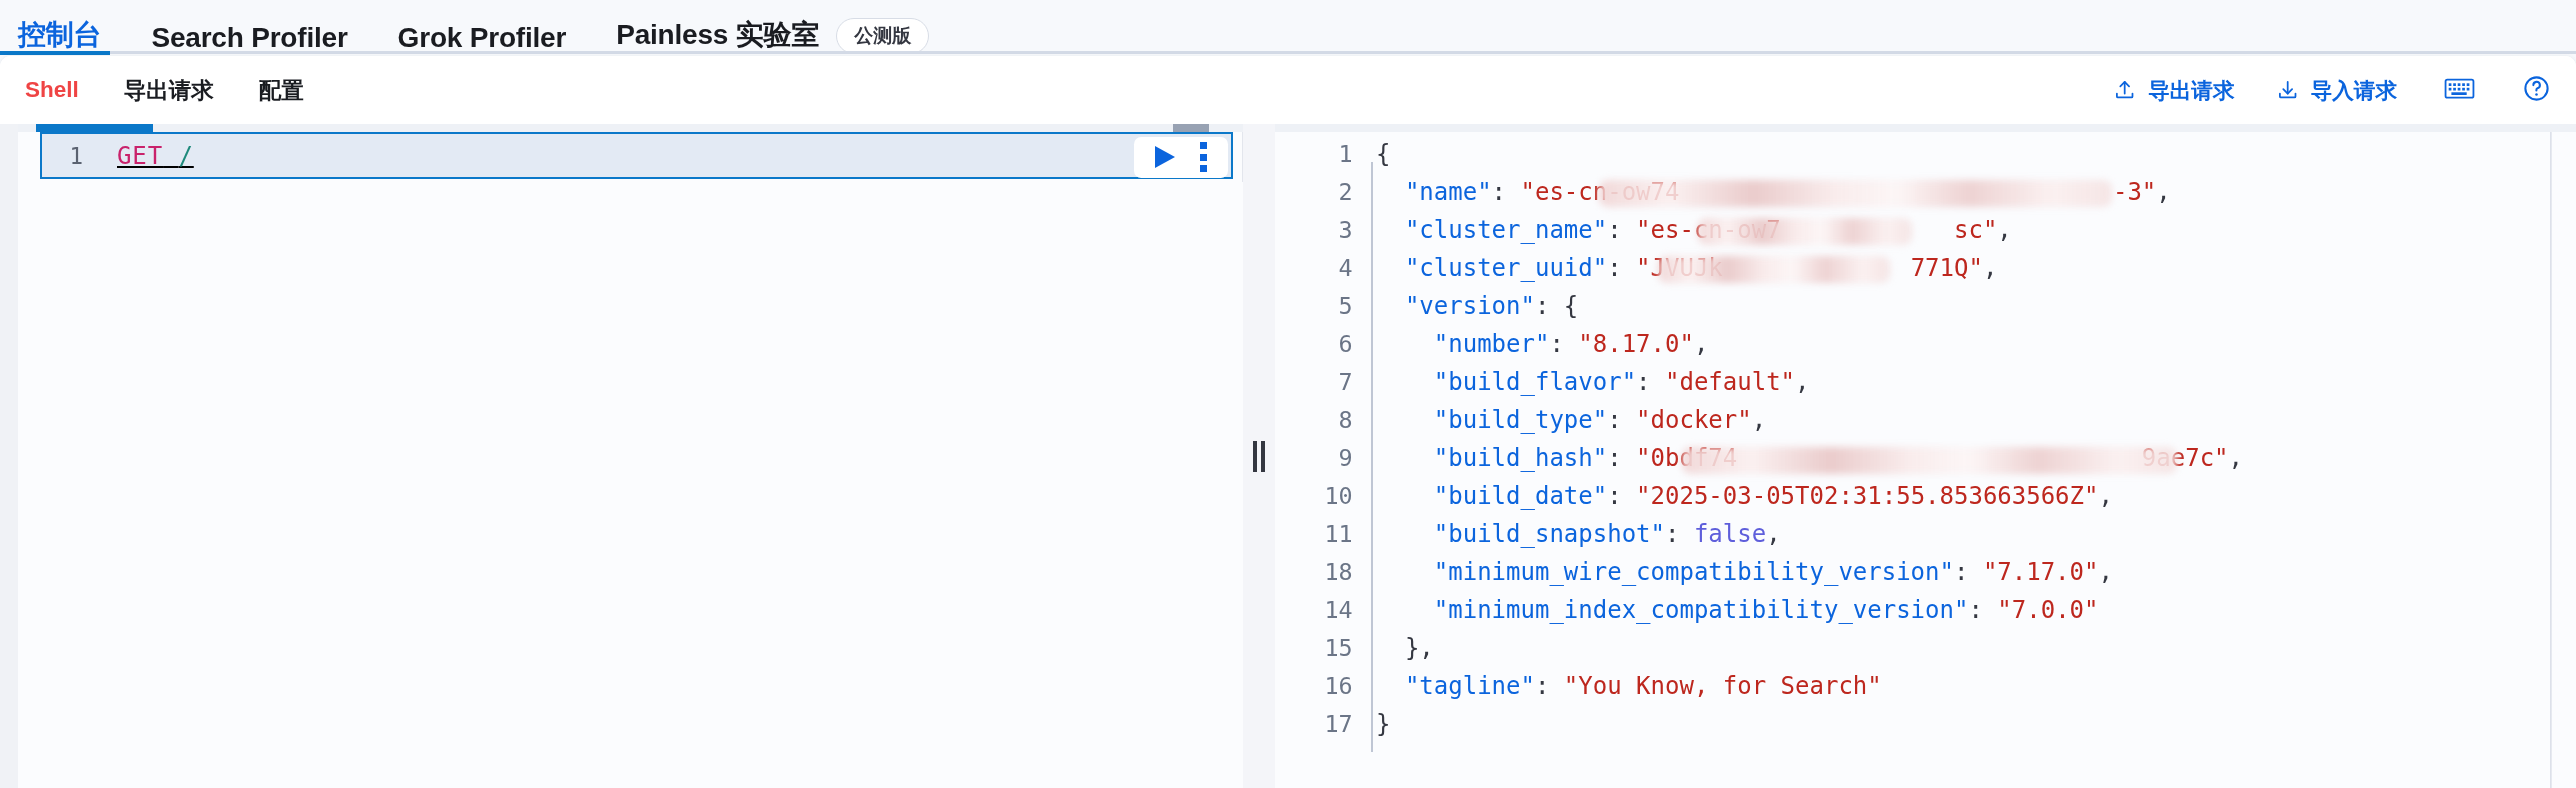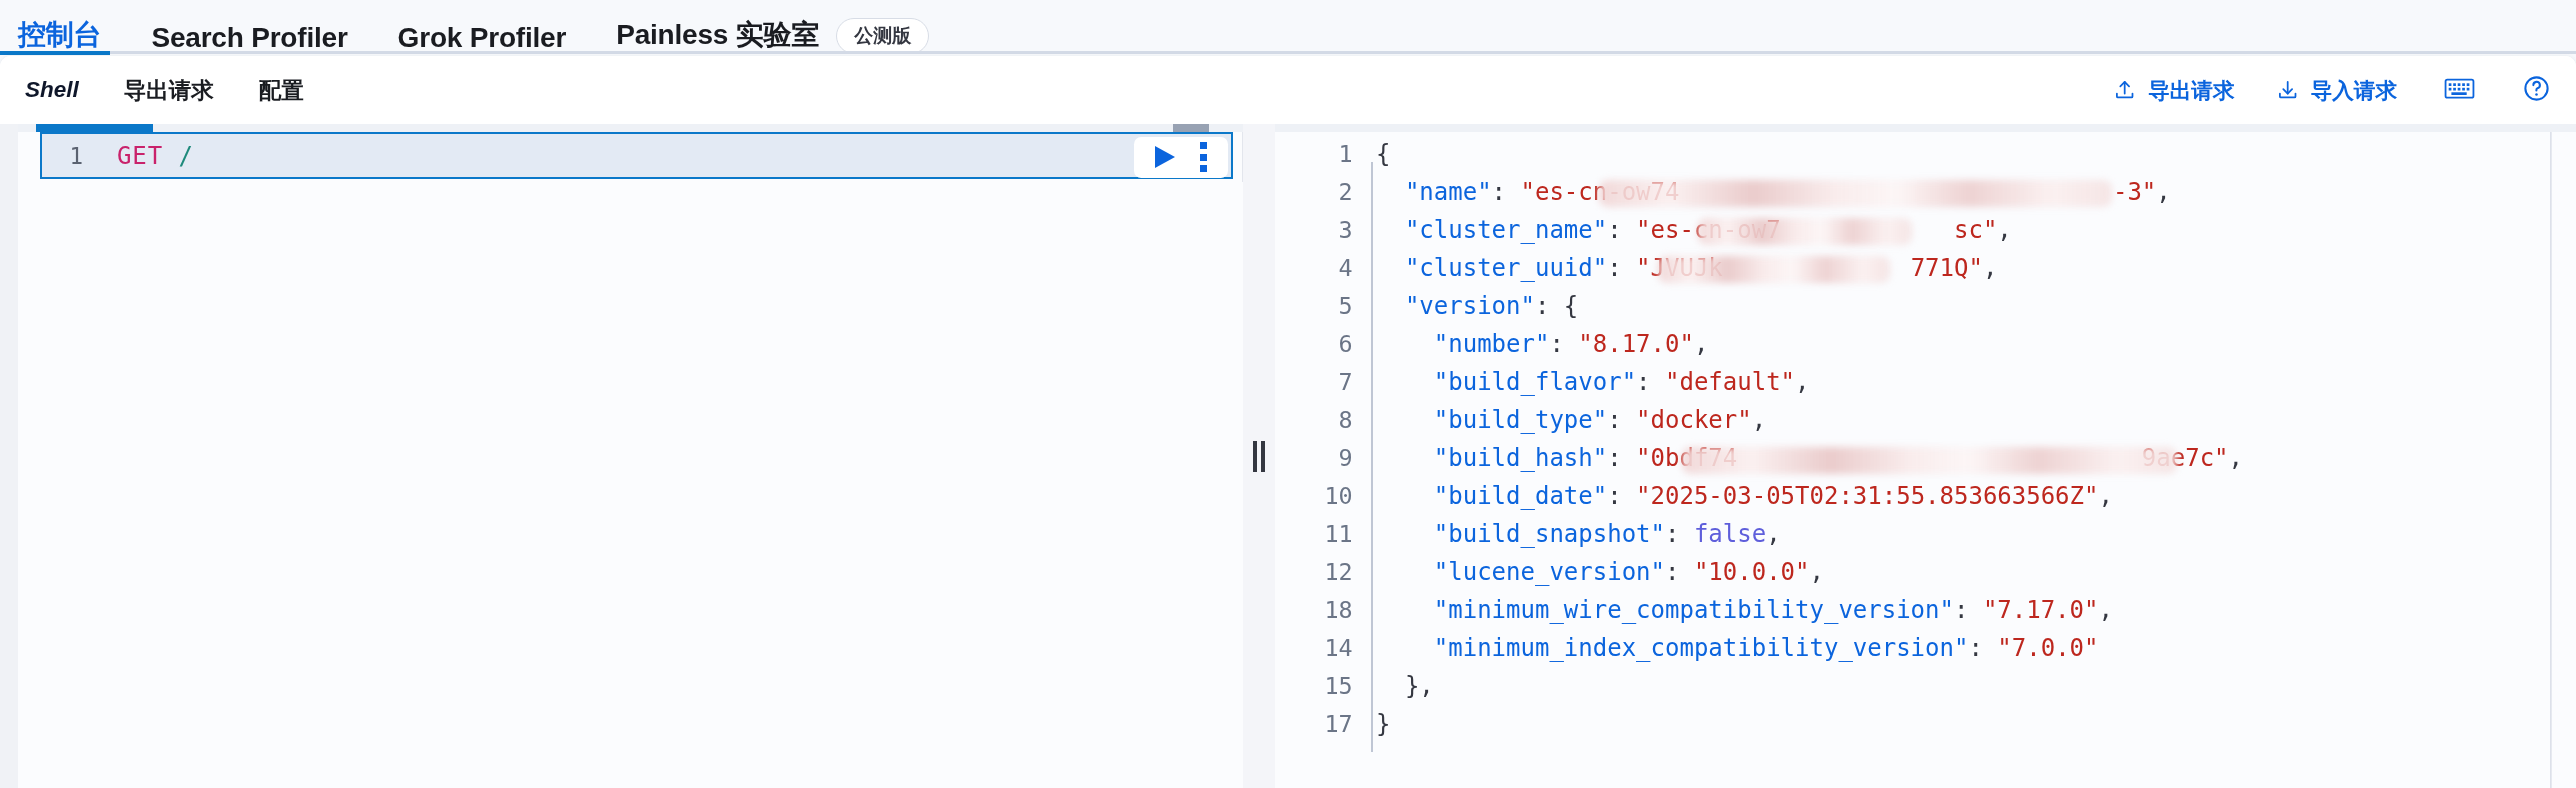--- a/index.html
+++ b/index.html
@@ -67,21 +67,21 @@
     display: flex; align-items: center;
     background: #FFFFFF;
   }
   .sub-tabs { display: flex; align-items: center; margin-left: 25px; height: 68px; }
   .sub-tab {
     font-size: 22.5px; font-weight: 700;
     color: #1A1C21;
     margin-right: 45px;
     cursor: pointer; white-space: nowrap;
   }
-  .sub-tab.active { color: #0f172a; font-style: italic; }
+  .sub-tab.active { color: #ef4444; }
 
   .toolbar-right {
     position: absolute; right: 25px; top: 0;
     height: 68px; display: flex; align-items: center;
   }
   .tb-btn {
     display: flex; align-items: center;
     color: #0B64DD;
     font-size: 21.6px; font-weight: 700;
     margin-left: 41px;
@@ -134,20 +134,21 @@
     width: 41px; text-align: right;
     font-family: "DejaVu Sans Mono", monospace;
     font-size: 22.5px; color: #5A6270;
   }
   .req-code {
     margin-left: 34px;
     font-family: "DejaVu Sans Mono", monospace;
     font-size: 24px;
     letter-spacing: 0.9px;
     white-space: pre;
+    text-decoration: underline;
   }
   .tok-method { color: #C9226B; }
   .tok-path   { color: #1E8A7B; }
 
   #run-pill {
     position: absolute; right: 2.7px; top: 2.7px;
     height: 41px; min-width: 94px;
     background: #FFFFFF;
     border-radius: 7.2px;
     display: flex; align-items: center; justify-content: center;
@@ -384,24 +385,24 @@
           <div class="rline"><span class="rnum">2</span><span class="rtext"><span class="k">  "name"</span><span class="p">: </span><span class="s">"es-cn-ow74</span><span class="s">                              </span><span class="s">-3"</span><span class="p">,</span></span></div>
           <div class="rline"><span class="rnum">3</span><span class="rtext"><span class="k">  "cluster_name"</span><span class="p">: </span><span class="s">"es-cn-ow7</span><span class="s">            </span><span class="s">sc"</span><span class="p">,</span></span></div>
           <div class="rline"><span class="rnum">4</span><span class="rtext"><span class="k">  "cluster_uuid"</span><span class="p">: </span><span class="s">"JVUJk</span><span class="s">             </span><span class="s">771Q"</span><span class="p">,</span></span></div>
           <div class="rline"><span class="rnum">5</span><span class="rtext"><span class="k">  "version"</span><span class="p">: {</span></span></div>
           <div class="rline"><span class="rnum">6</span><span class="rtext"><span class="k">    "number"</span><span class="p">: </span><span class="s">"8.17.0"</span><span class="p">,</span></span></div>
           <div class="rline"><span class="rnum">7</span><span class="rtext"><span class="k">    "build_flavor"</span><span class="p">: </span><span class="s">"default"</span><span class="p">,</span></span></div>
           <div class="rline"><span class="rnum">8</span><span class="rtext"><span class="k">    "build_type"</span><span class="p">: </span><span class="s">"docker"</span><span class="p">,</span></span></div>
           <div class="rline"><span class="rnum">9</span><span class="rtext"><span class="k">    "build_hash"</span><span class="p">: </span><span class="s">"0bdf74</span><span class="s">                            </span><span class="s">9ae7c"</span><span class="p">,</span></span></div>
           <div class="rline"><span class="rnum">10</span><span class="rtext"><span class="k">    "build_date"</span><span class="p">: </span><span class="s">"2025-03-05T02:31:55.853663566Z"</span><span class="p">,</span></span></div>
           <div class="rline"><span class="rnum">11</span><span class="rtext"><span class="k">    "build_snapshot"</span><span class="p">: </span><span class="b">false</span><span class="p">,</span></span></div>
-          <div class="rline"><span class="rnum">12</span><span class="rtext"><span class="k">    "lucene_version"</span><span class="p">: </span><span class="s">"10.0.0"</span><span class="p">,</span></span></div>
           <div class="rline"><span class="rnum">18</span><span class="rtext"><span class="k">    "minimum_wire_compatibility_version"</span><span class="p">: </span><span class="s">"7.17.0"</span><span class="p">,</span></span></div>
           <div class="rline"><span class="rnum">14</span><span class="rtext"><span class="k">    "minimum_index_compatibility_version"</span><span class="p">: </span><span class="s">"7.0.0"</span></span></div>
           <div class="rline"><span class="rnum">15</span><span class="rtext"><span class="p">  },</span></span></div>
+          <div class="rline"><span class="rnum">16</span><span class="rtext"><span class="k">  "tagline"</span><span class="p">: </span><span class="s">"You Know, for Search"</span></span></div>
           <div class="rline"><span class="rnum">17</span><span class="rtext"><span class="p">}</span></span></div>
           <div class="guide"></div>
           <div class="redact" style="left: 324px; top: 45px; width: 513px; height: 27px;"></div>
           <div class="redact" style="left: 423px; top: 83px; width: 214px; height: 27px;"></div>
           <div class="redact" style="left: 383px; top: 121px; width: 232px; height: 27px;"></div>
           <div class="redact" style="left: 407px; top: 312px; width: 495px; height: 27px;"></div>
         </div>
     </div>
 
   </div>

